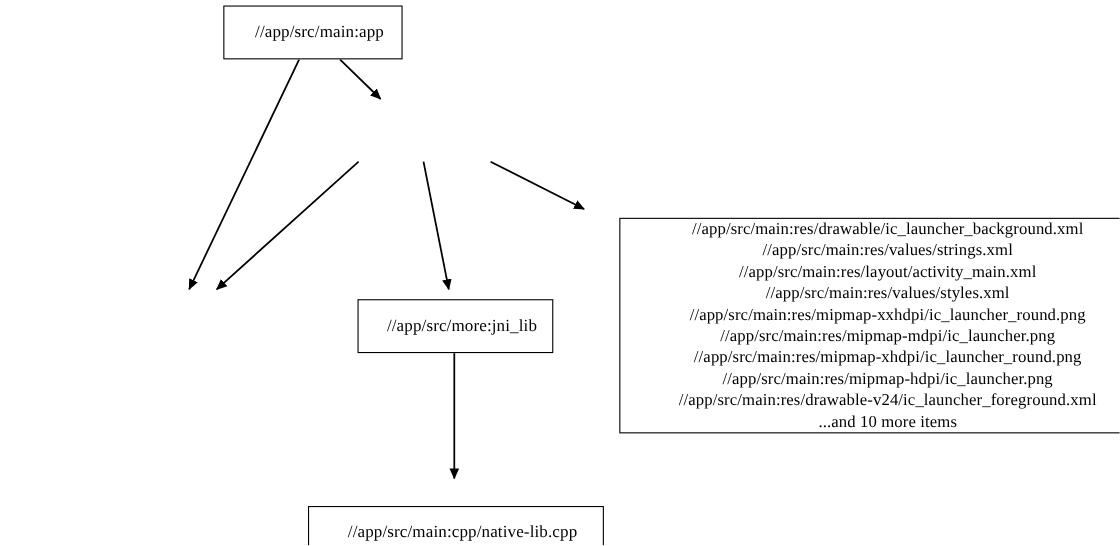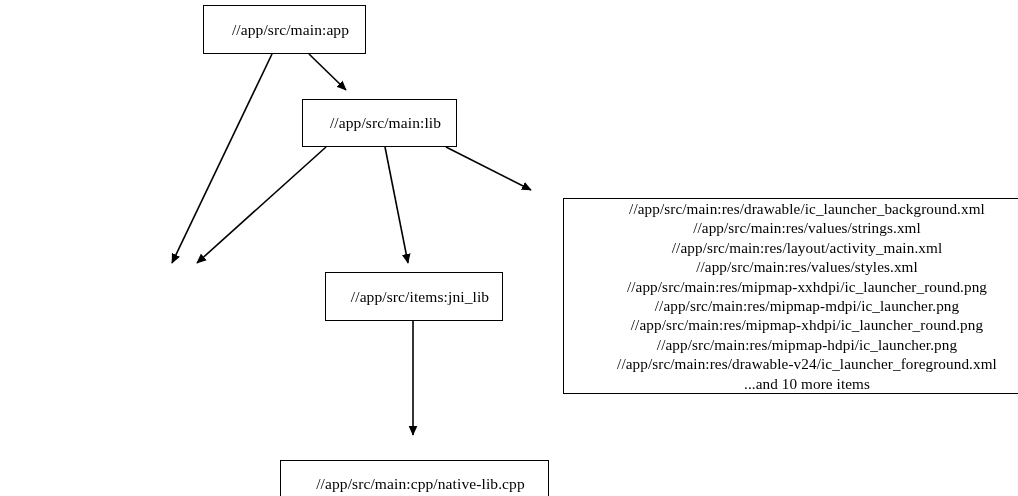--- a/index.html
+++ b/index.html
@@ -91,27 +91,24 @@
 
     <g>
       <path d="M 413,321 L 413,435" stroke="#000000" stroke-width="1.6" fill="none" marker-end="url(#arrow)"></path>
     </g>
   </svg>
 
   <div class="node" id="node-app">
     <span class="node-label">//app/src/main:app</span>
   </div>
 
-  <div class="node" id="node-lib">
-    <span class="node-label">//app/src/main:lib</span>
-  </div>
 
 
   <div class="node" id="node-jni">
-    <span class="node-label">//app/src/items:jni_lib</span>
+    <span class="node-label">//app/src/more:jni_lib</span>
   </div>
 
   <div class="node" id="node-res">
     <span class="node-label">//app/src/main:res/drawable/ic_launcher_background.xml
 //app/src/main:res/values/strings.xml
 //app/src/main:res/layout/activity_main.xml
 //app/src/main:res/values/styles.xml
 //app/src/main:res/mipmap-xxhdpi/ic_launcher_round.png
 //app/src/main:res/mipmap-mdpi/ic_launcher.png
 //app/src/main:res/mipmap-xhdpi/ic_launcher_round.png

